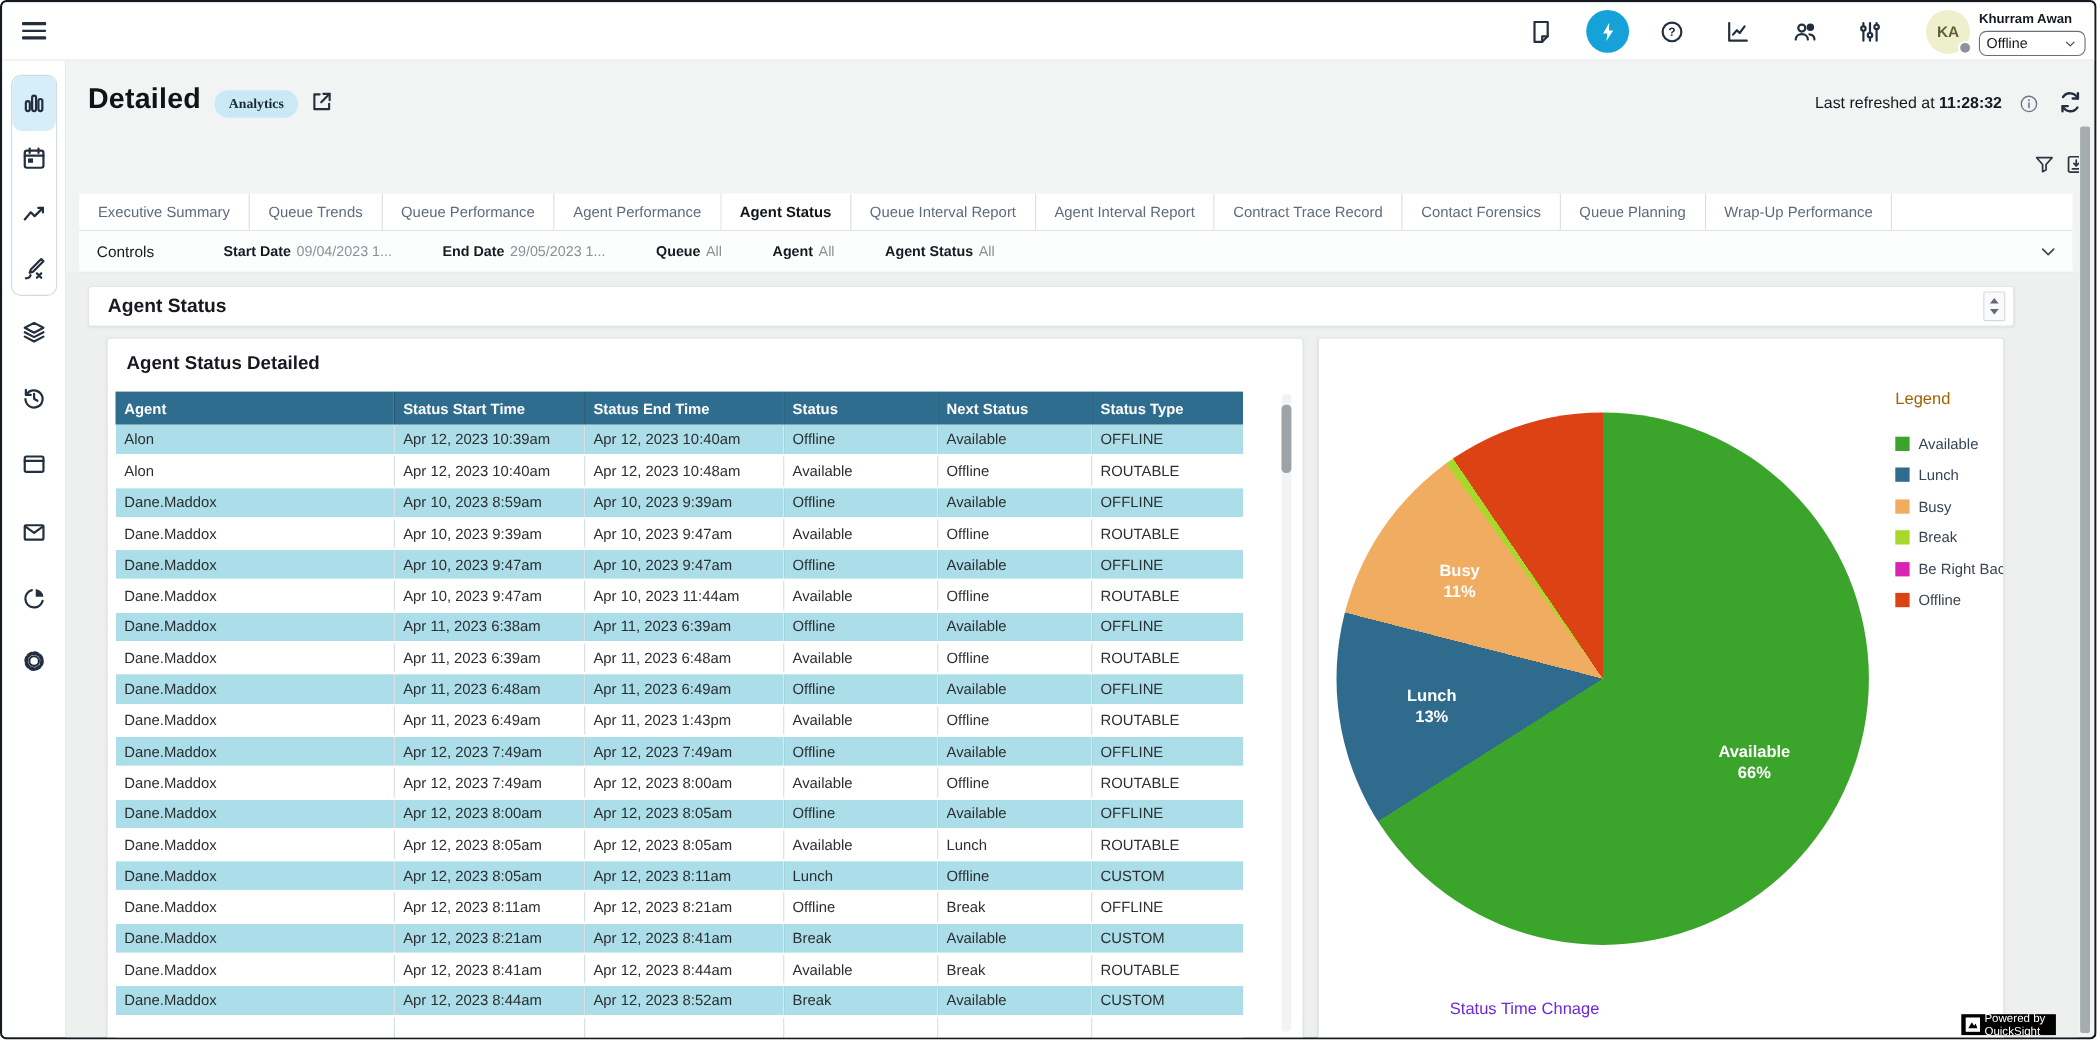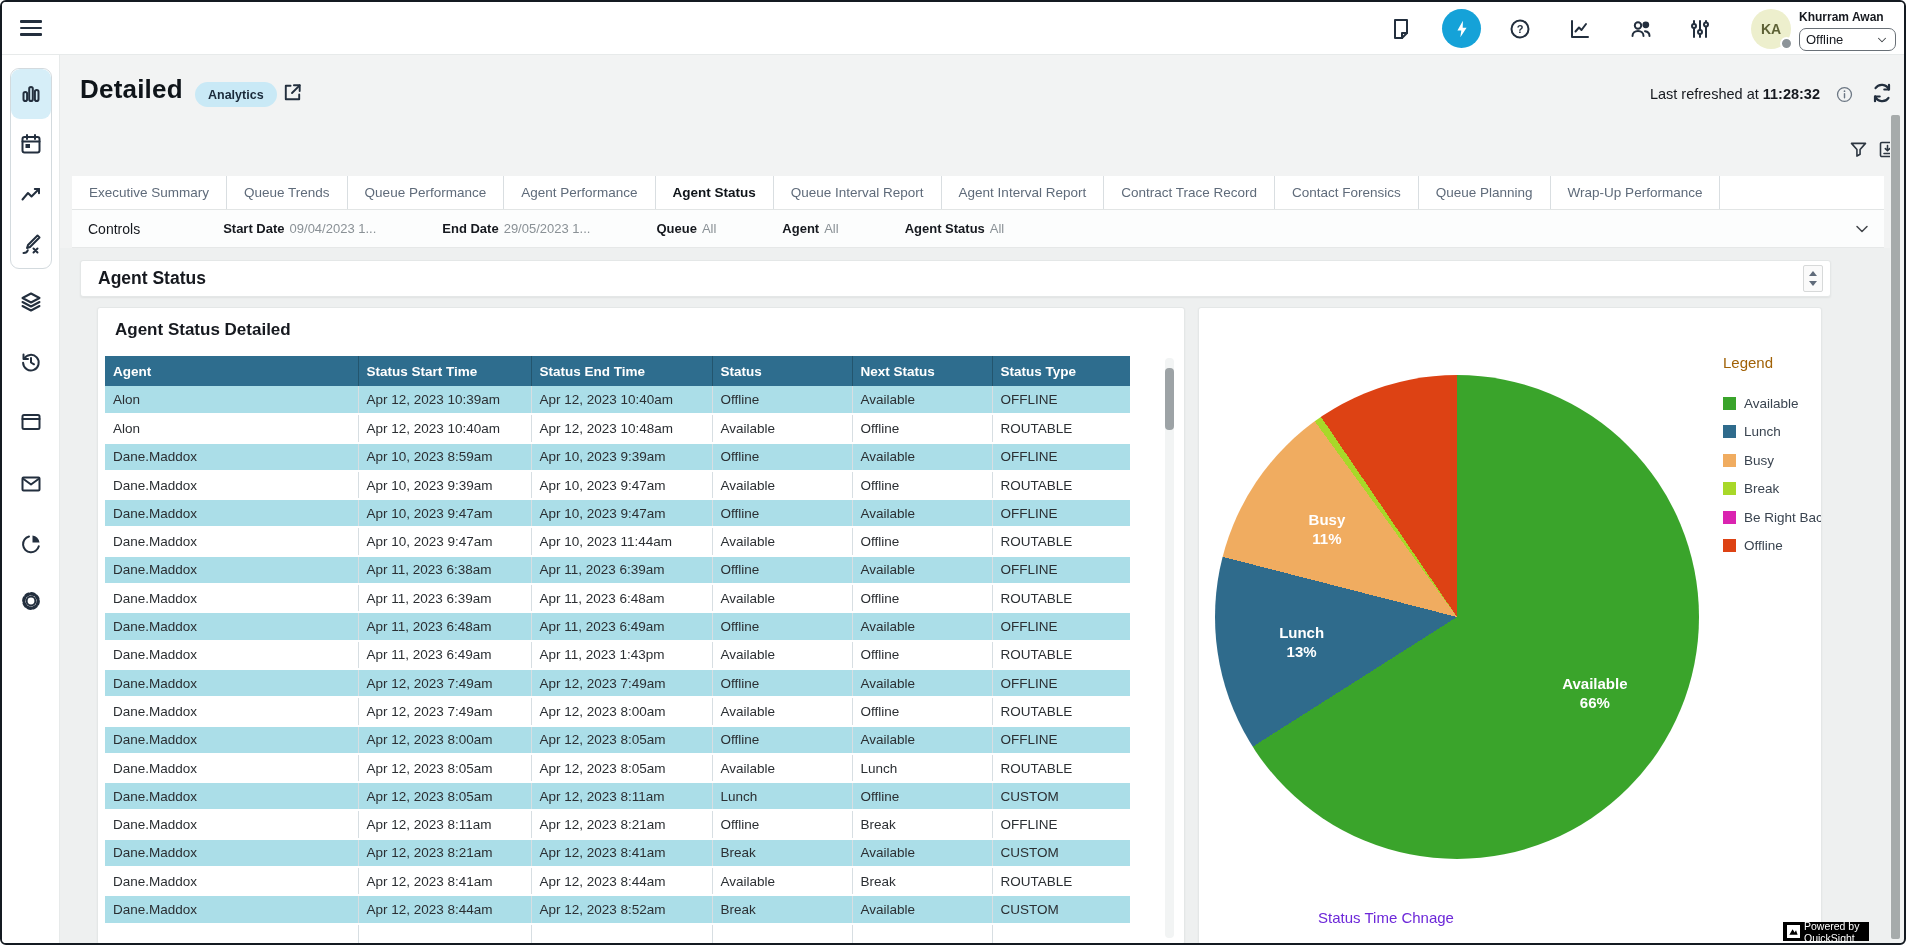--- a/index.html
+++ b/index.html
@@ -23,36 +23,36 @@
   .status-select .chev{width:14px;height:14px;margin-left:auto;color:#42464a;}
   
   .sidebar{position:absolute;left:0;top:53px;bottom:0;width:58px;background:#fff;border-right:1px solid #e7eaea;z-index:4;}
   .side-group{position:absolute;left:8px;top:13px;width:42px;height:201px;border:1px solid #d3dade;border-radius:9px;overflow:hidden;}
   .side-slot{width:100%;height:50px;display:flex;align-items:center;justify-content:center;color:var(--icon_navy,#232f3e);cursor:pointer;}
   .side-slot.active{background:var(--sidebar_active_bg,#d6eef8);border-radius:9px;}
   .side-icon{position:absolute;left:17px;width:24px;height:24px;color:var(--icon_navy,#232f3e);cursor:pointer;}
   .icon-svg{width:100%;height:100%;display:block;}
   
   .page-title{position:absolute;left:78px;top:72px;font-size:26px;font-weight:bold;color:#0f1419;letter-spacing:.2px;}
-  .env-badge{position:absolute;left:193px;top:80px;height:25px;border-radius:13px;background:var(--badge_bg,#c9e9f6);color:#1b2a3a;font-size:12.5px;font-weight:bold;display:flex;align-items:center;padding:0 13px;}
+  .env-badge{position:absolute;left:193px;top:80px;height:25px;border-radius:13px;background:var(--badge_bg,#c9e9f6);color:#1b2a3a;font-size:12.5px;font-weight:bold;display:flex;align-items:center;padding:0 13px;font-family:Liberation Serif, serif;}
   .ext-link{position:absolute;left:279px;top:79px;width:23px;height:23px;color:#232f3e;cursor:pointer;}
   .refreshed{position:absolute;right:84px;top:84px;font-size:14.5px;color:#16191f;}
   .refreshed b{font-weight:bold;}
   .info-ic{position:absolute;left:1833px;top:83px;width:19px;height:19px;color:#6b7683;cursor:pointer;}
   .refresh-ic{position:absolute;left:1868px;top:79px;width:24px;height:24px;color:#232f3e;cursor:pointer;}
   .filter-ic{position:absolute;left:1846px;top:137px;width:21px;height:21px;color:#2c3540;cursor:pointer;}
   .download-ic{position:absolute;left:1875px;top:137px;width:21px;height:21px;color:#2c3540;cursor:pointer;}
   
   .tabbar{position:absolute;left:70px;top:174px;width:1812px;height:34px;background:#fff;border-bottom:1px solid #e2e5e5;display:flex;align-items:stretch;z-index:2;}
   .tab{display:flex;align-items:center;padding:0 17px;font-size:13.5px;color:#5f6b7a;border-right:1px solid #d9dee1;cursor:pointer;white-space:nowrap;}
   .tab.selected{color:#0f1419;font-weight:bold;background:#fff;}
   .controlsbar{position:absolute;left:70px;top:208px;width:1812px;height:38px;background:#fcfdfd;border-bottom:1px solid #e6e8e8;display:flex;align-items:center;z-index:2;}
   .controls-label{margin-left:16px;font-size:14px;color:#16191f;}
   .filters{display:flex;align-items:center;margin-left:63px;gap:46px;}
-  .filter{font-size:13px;cursor:pointer;white-space:nowrap;margin-left:20px;}
+  .filter{font-size:13px;cursor:pointer;white-space:nowrap;}
   .filter .flabel{font-weight:bold;color:#16191f;}
   .filter .fvalue{color:#8a9196;margin-left:5px;}
   .controls-chev{position:absolute;right:12px;top:9px;width:20px;height:20px;color:#42464a;cursor:pointer;}
   
   .sheet{position:absolute;left:58px;top:246px;width:1830px;height:697px;background:var(--sheet_bg,#eef0f0);}
   .section-titlebar{position:absolute;left:20px;top:12px;width:1751px;height:37px;background:#fff;border:1px solid #e4e7e7;border-radius:3px;box-shadow:0 1px 2px rgba(0,0,0,.06);}
   .section-title{position:absolute;left:17px;top:7px;font-size:17.5px;font-weight:bold;color:#16191f;}
   .stepper{position:absolute;right:7px;top:4px;width:20px;height:27px;background:#fafafa;border:1px solid #d7d9d9;border-radius:2px;display:flex;flex-direction:column;align-items:center;justify-content:space-evenly;cursor:pointer;}
   .caret-up{width:0;height:0;border-left:4px solid transparent;border-right:4px solid transparent;border-bottom:5px solid #5f6b7a;}
   .caret-down{width:0;height:0;border-left:4px solid transparent;border-right:4px solid transparent;border-top:5px solid #5f6b7a;}

